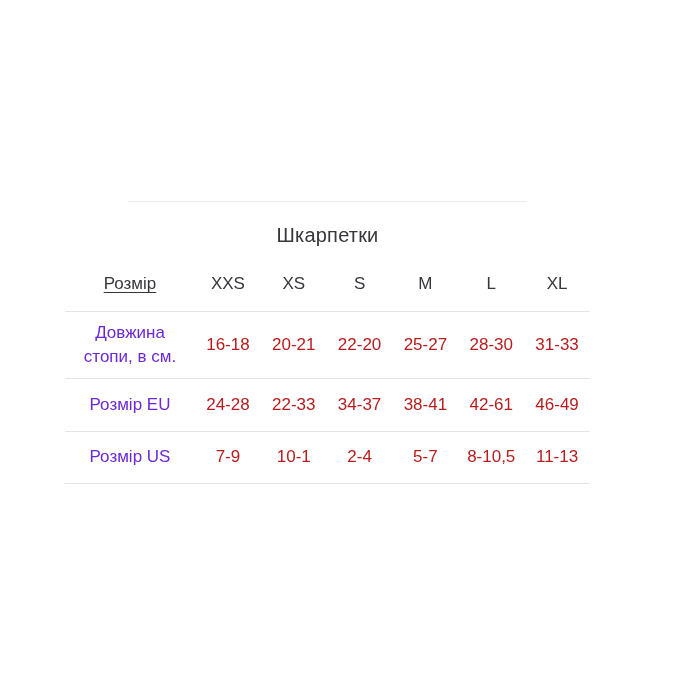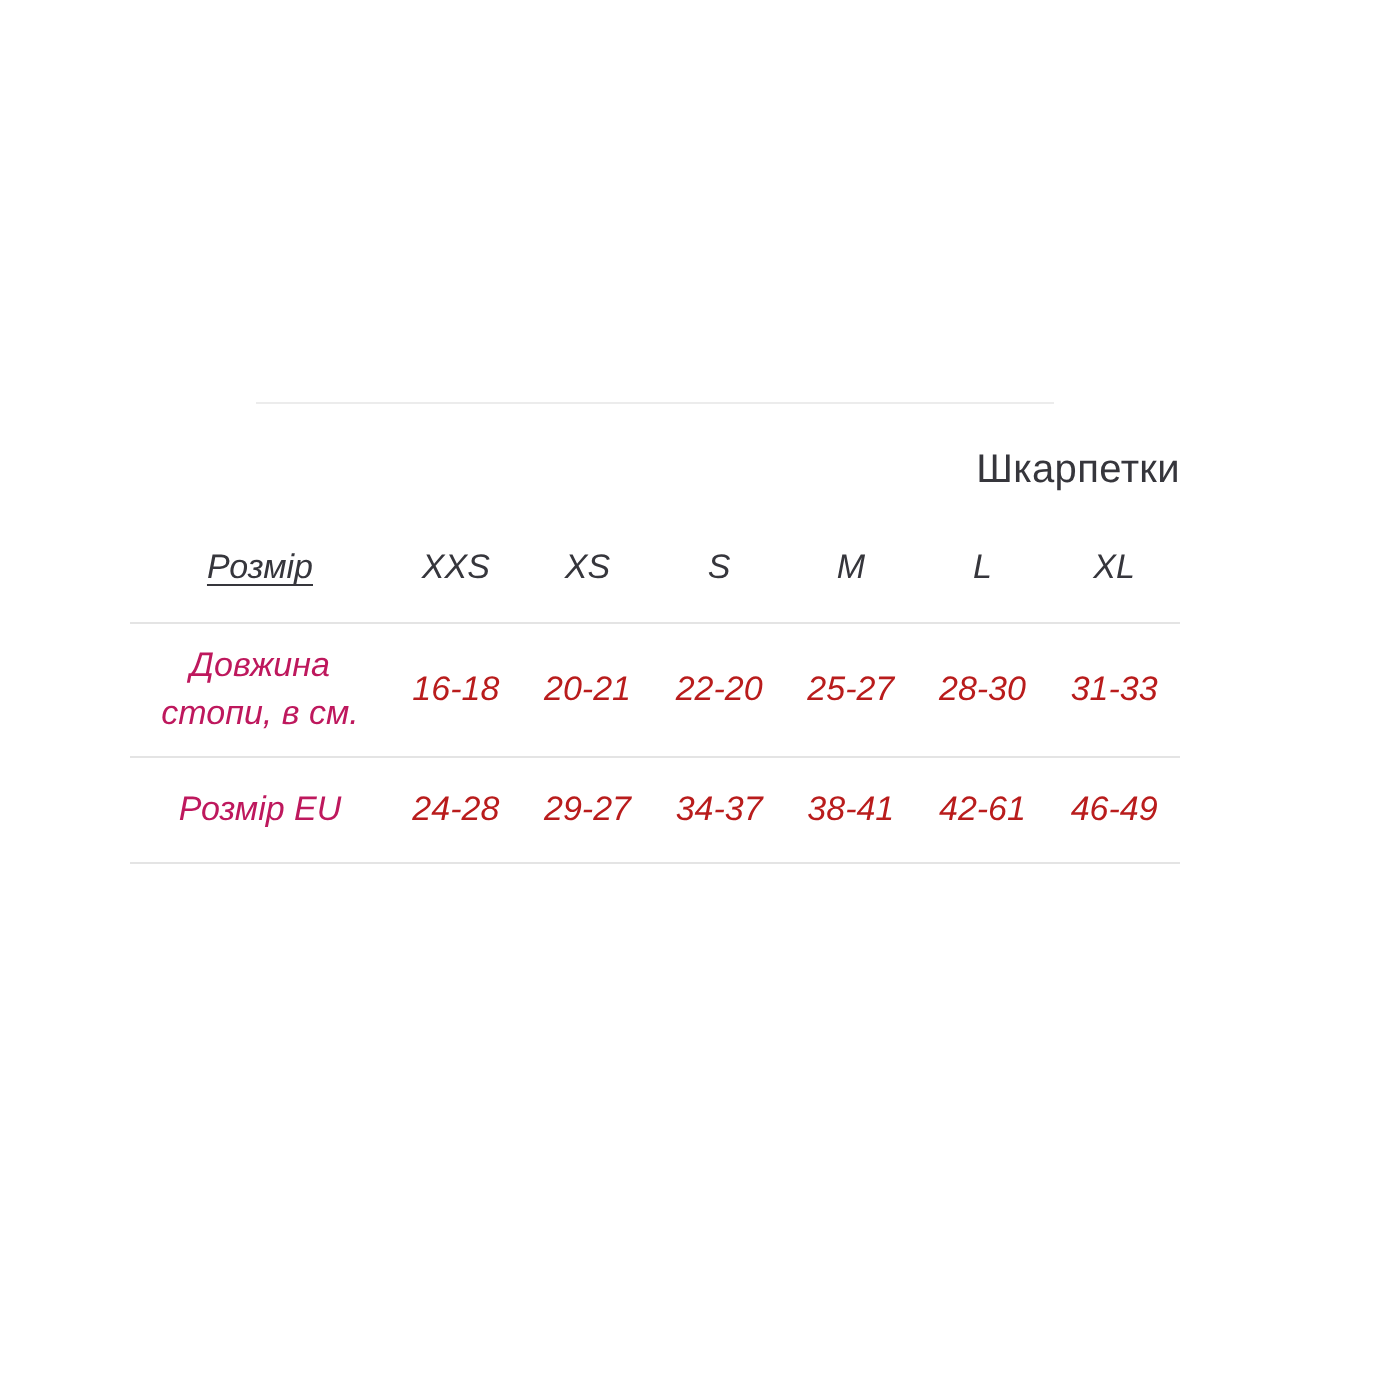--- a/index.html
+++ b/index.html
@@ -25,21 +25,21 @@
 
   .sheet {
     position: absolute;
     left: 65px;
     top: 201px;
     width: 525px;
   }
 
   .chart-title {
     margin-top: 20px;
-    text-align: right;
+    text-align: center;
     font-size: 20px;
     line-height: 28px;
     font-weight: 400;
     color: #36363c;
     letter-spacing: 0.2px;
   }
 
   table.size-table {
     width: 525px;
     border-collapse: collapse;
@@ -49,31 +49,30 @@
   }
   col.label-col { width: 130px; }
 
   table.size-table th,
   table.size-table td {
     text-align: center;
     vertical-align: middle;
     font-weight: 400;
     padding: 0;
     line-height: 24px;
-    font-style: italic;
   }
 
   thead tr { height: 53px; border-bottom: 1px solid #e4e4e4; }
   tbody tr { border-bottom: 1px solid #e4e4e4; }
   tbody tr.row-foot { height: 67px; }
   tbody tr.row-eu   { height: 53px; }
   tbody tr.row-us   { height: 52px; }
 
   th.size-header { color: #36363c; }
-  td.row-label   { color: #be185d; }
+  td.row-label   { color: #6d28d9; }
   td.row-label .wrap { display: inline-block; max-width: 112px; }
   td.value-cell  { color: #b91c1c; }
 
   .size-link {
     color: inherit;
     text-decoration: underline;
     text-underline-offset: 3px;
     text-decoration-thickness: 1px;
     cursor: pointer;
   }
@@ -120,21 +119,32 @@
         <td class="value-cell">22-20</td>
         <td class="value-cell">25-27</td>
         <td class="value-cell">28-30</td>
         <td class="value-cell">31-33</td>
       </tr>
       <tr class="row-eu">
         <td class="row-label">
           <span class="wrap">Розмір EU</span>
         </td>
         <td class="value-cell">24-28</td>
-        <td class="value-cell">29-27</td>
+        <td class="value-cell">22-33</td>
         <td class="value-cell">34-37</td>
         <td class="value-cell">38-41</td>
         <td class="value-cell">42-61</td>
         <td class="value-cell">46-49</td>
+      </tr>
+      <tr class="row-us">
+        <td class="row-label">
+          <span class="wrap">Розмір US</span>
+        </td>
+        <td class="value-cell">7-9</td>
+        <td class="value-cell">10-1</td>
+        <td class="value-cell">2-4</td>
+        <td class="value-cell">5-7</td>
+        <td class="value-cell">8-10,5</td>
+        <td class="value-cell">11-13</td>
       </tr>
     </tbody>
   </table>
 </div>
 
 </body></html>

